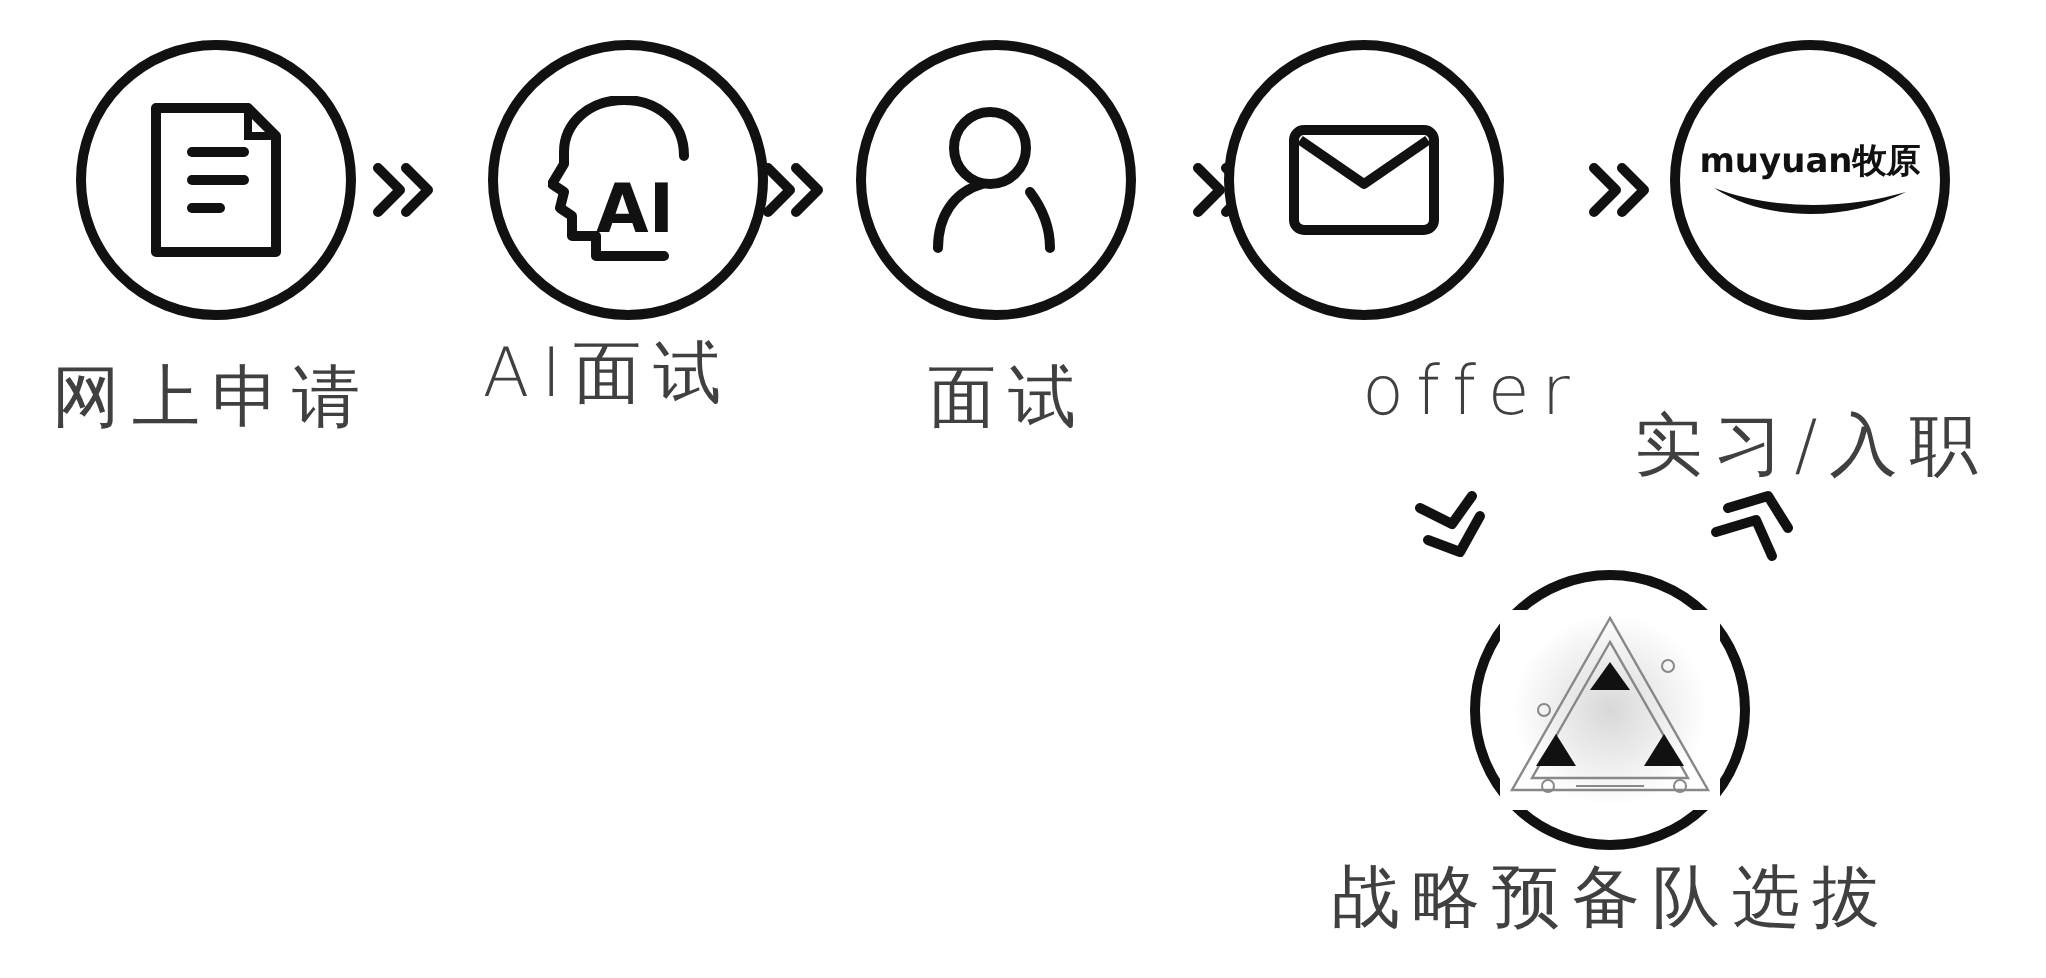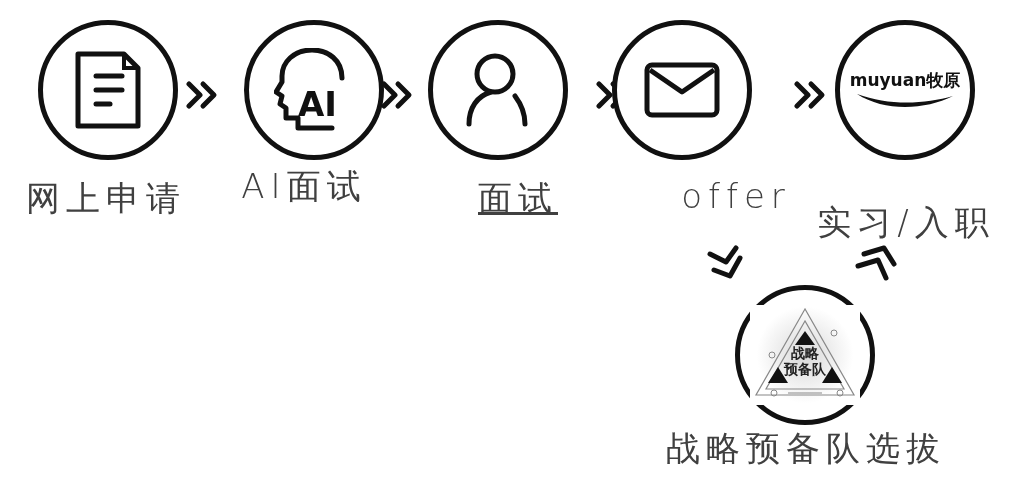--- a/index.html
+++ b/index.html
@@ -44,21 +44,21 @@
   <polyline points="17,4 28,15 17,26" fill="none" stroke="#111" stroke-width="5" stroke-linecap="round" stroke-linejoin="round"></polyline>
 </svg>
 
 <div class="node" style="left:428px;top:20px;">
   <svg width="70" height="76" viewBox="0 0 70 76">
     <circle cx="32" cy="22" r="18" fill="none" stroke="#111" stroke-width="5"></circle>
     <path d="M6 72 C6 56 14 44 28 40" fill="none" stroke="#111" stroke-width="5" stroke-linecap="round"></path>
     <path d="M52 44 C58 52 62 62 62 72" fill="none" stroke="#111" stroke-width="5" stroke-linecap="round"></path>
   </svg>
 </div>
-<div class="label" style="left:518px;top:176px;text-decoration:underline;">面试</div>
+<div class="label" style="left:504px;top:176px;">面试</div>
 
 <svg class="arrow" style="left:596px;top:80px;" width="36" height="30" viewBox="0 0 36 30">
   <polyline points="3,4 14,15 3,26" fill="none" stroke="#111" stroke-width="5" stroke-linecap="round" stroke-linejoin="round"></polyline>
   <polyline points="17,4 28,15 17,26" fill="none" stroke="#111" stroke-width="5" stroke-linecap="round" stroke-linejoin="round"></polyline>
 </svg>
 
 <div class="node" style="left:610px;top:20px;left:612px;">
   <svg width="76" height="56" viewBox="0 0 76 56">
     <rect x="3" y="3" width="70" height="50" rx="5" fill="none" stroke="#111" stroke-width="5"></rect>
     <polyline points="6,8 38,30 70,8" fill="none" stroke="#111" stroke-width="5" stroke-linejoin="round"></polyline>
@@ -97,19 +97,15 @@
       <polygon points="55,16 16,84 94,84" fill="none" stroke="#888" stroke-width="1.2"></polygon>
       <polygon points="55,26 45,40 65,40" fill="#111"></polygon>
       <polygon points="28,62 18,78 38,78" fill="#111"></polygon>
       <polygon points="82,62 72,78 92,78" fill="#111"></polygon>
       <circle cx="22" cy="50" r="3" fill="none" stroke="#888"></circle>
       <circle cx="84" cy="28" r="3" fill="none" stroke="#888"></circle>
       <circle cx="24" cy="88" r="3" fill="none" stroke="#888"></circle>
       <circle cx="90" cy="88" r="3" fill="none" stroke="#888"></circle>
       <line x1="38" y1="88" x2="72" y2="88" stroke="#888" stroke-width="1"></line>
     </svg>
-    <div style="position:absolute;left:0;right:0;top:40px;text-align:center;line-height:16px;font-weight:bold;font-size:14px;color:#222;">
-      <div>战略</div>
-      <div>预备队</div>
-    </div>
   </div>
 </div>
 <div class="label" style="left:806px;top:426px;text-align:right;">战略预备队选拔</div>
 
 </body></html>

